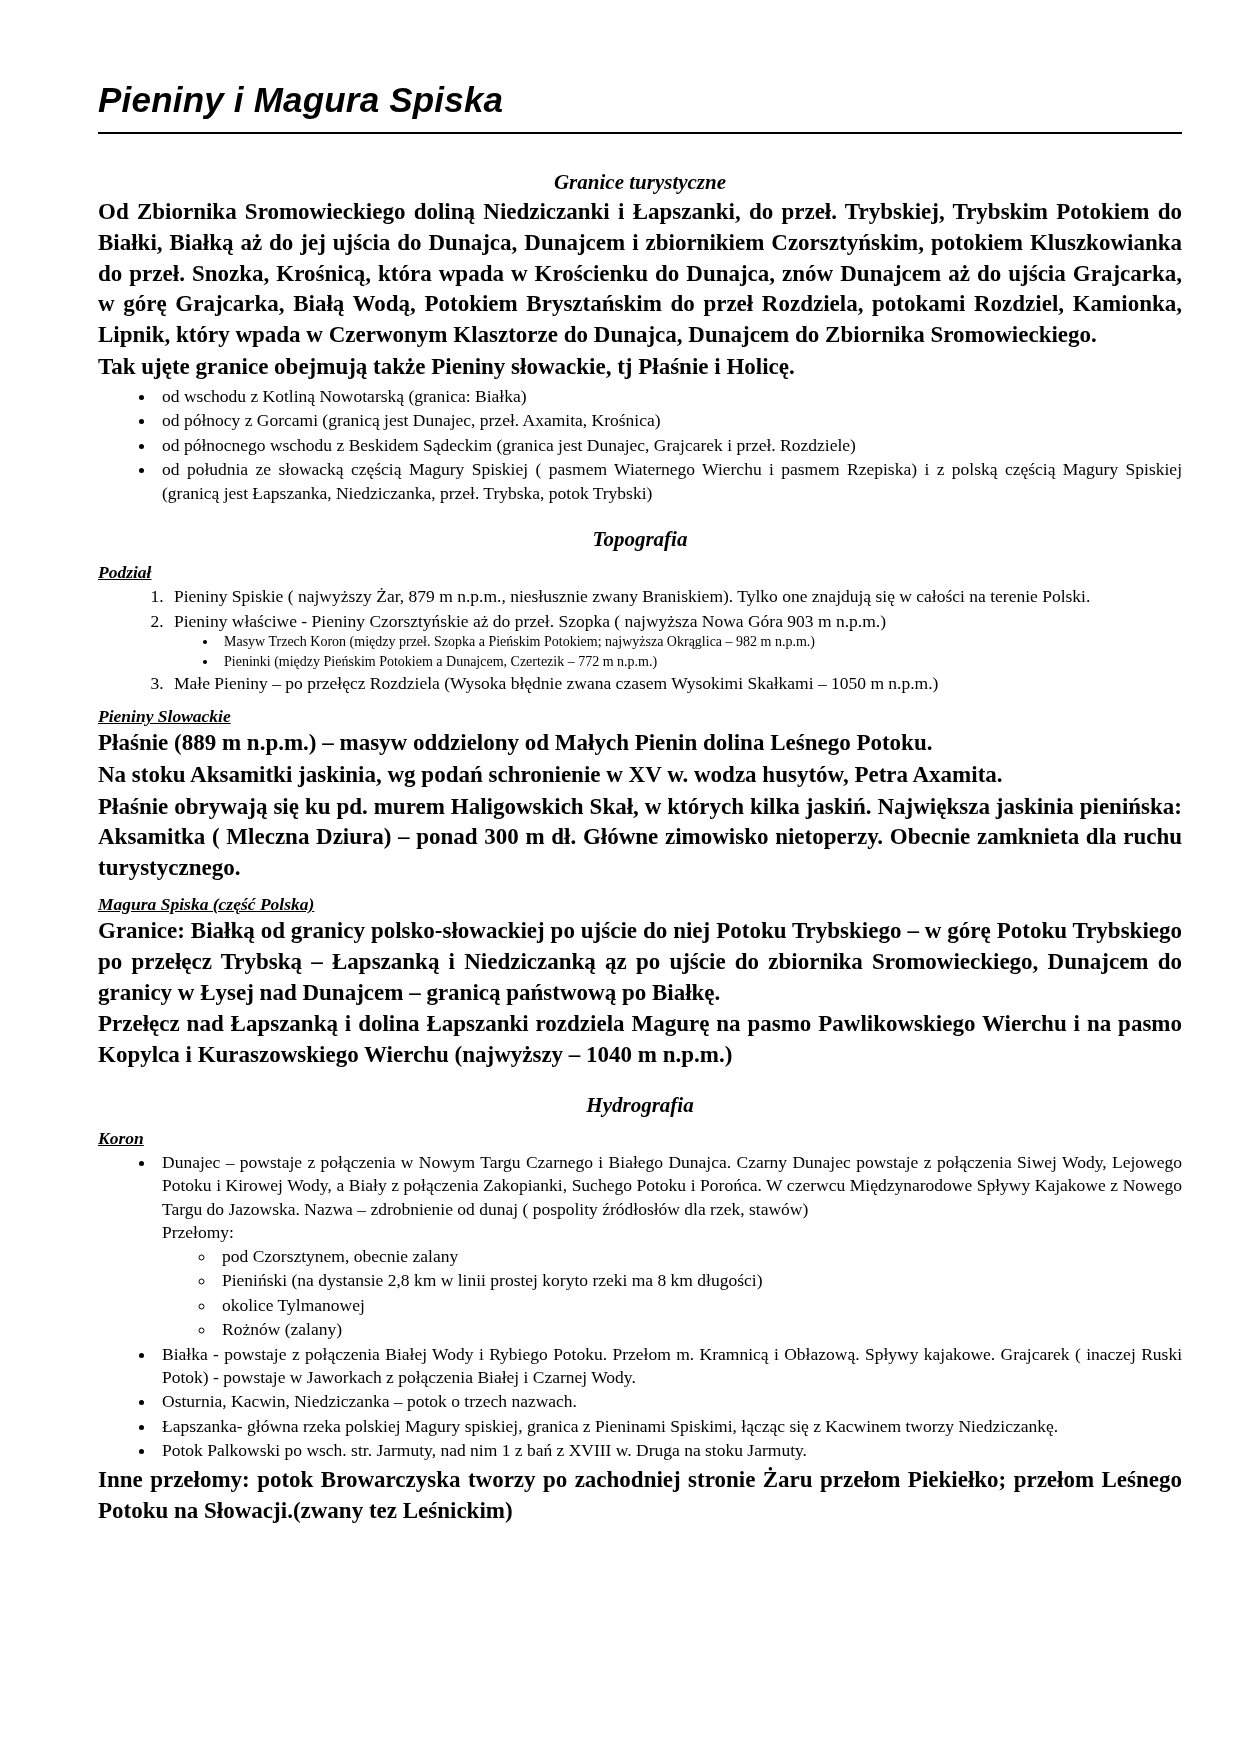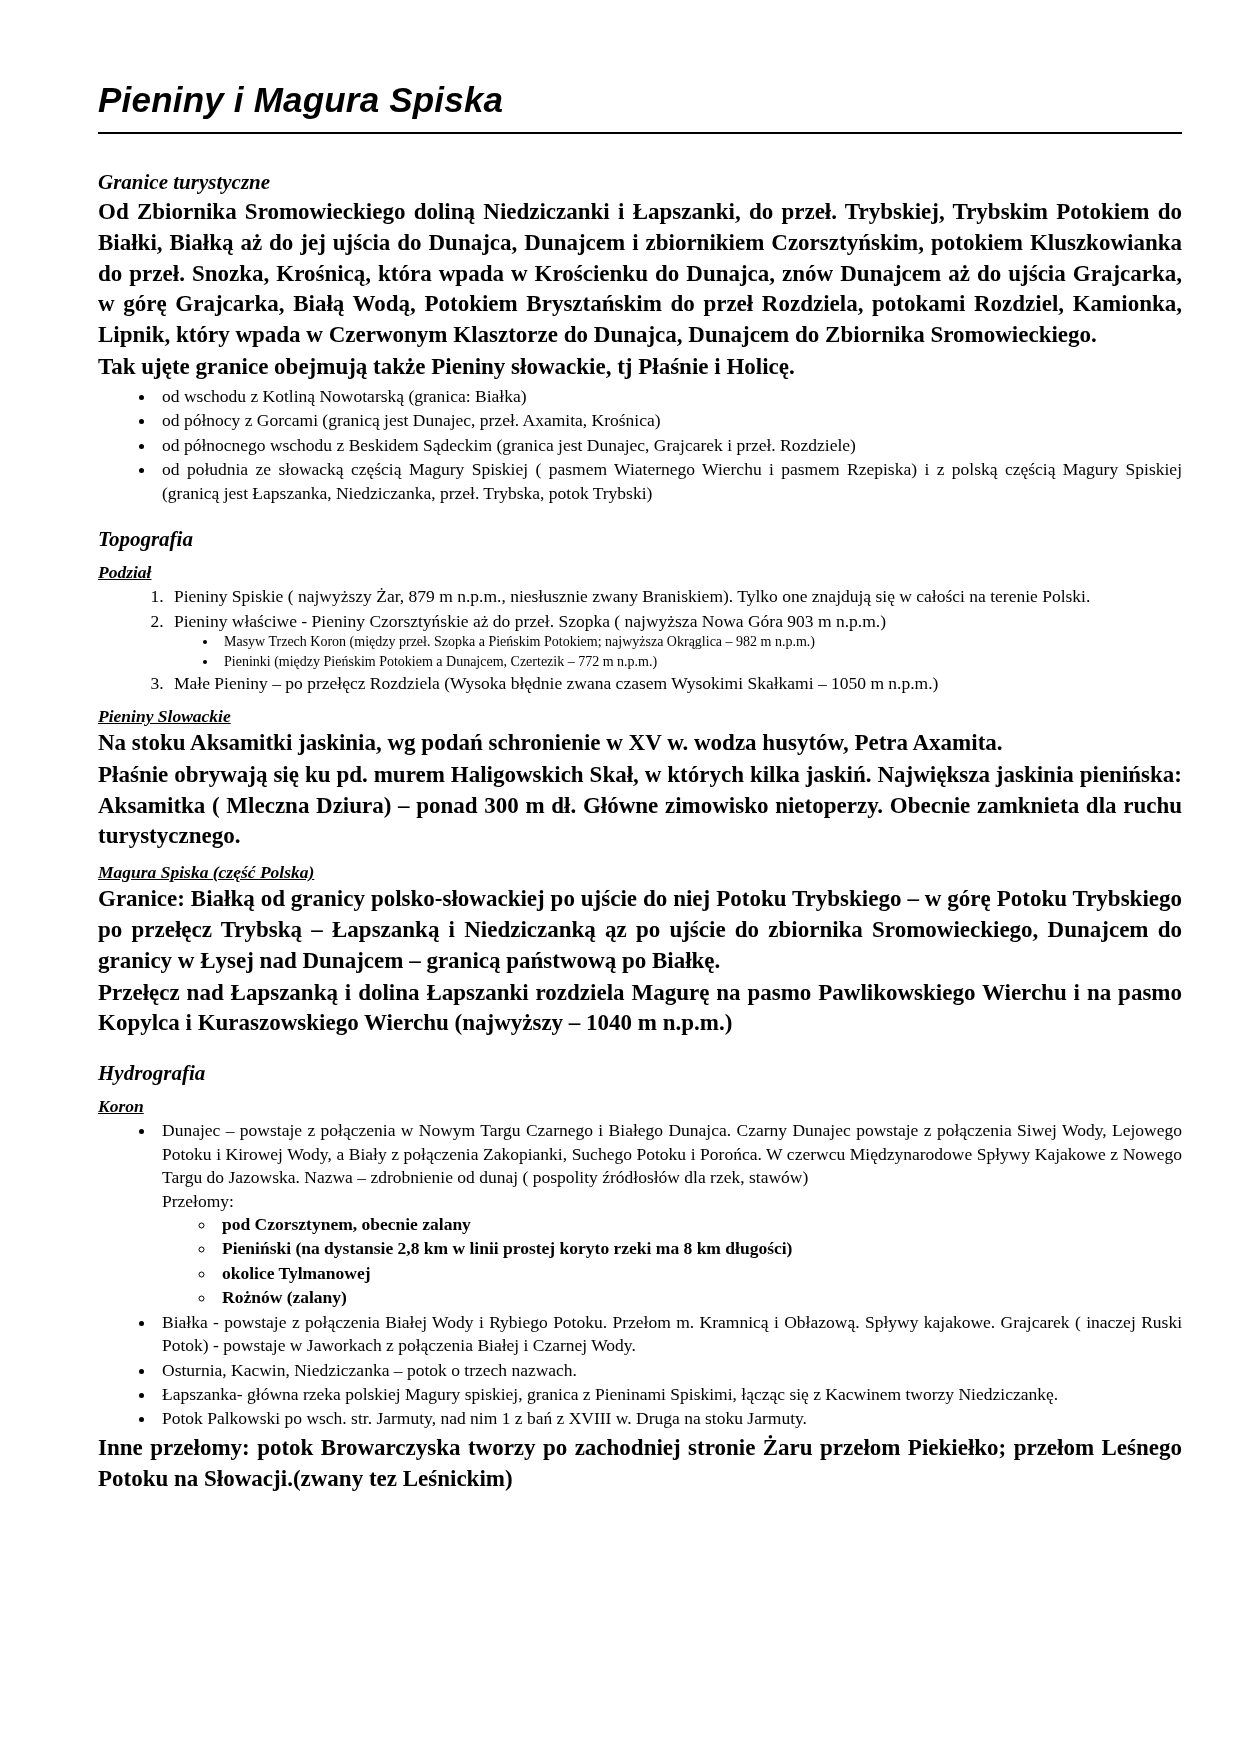--- a/index.html
+++ b/index.html
@@ -30,20 +30,21 @@
     border: 0;
     border-bottom: 2px solid #000;
     margin: 0 0 36px 0;
   }
   h2.section {
     font-family: "Liberation Serif", serif;
     font-style: italic;
     font-weight: bold;
     font-size: 21px;
     margin: 22px 0 2px 0;
+    text-align: center;
   }
   h3.sub {
     font-family: "Liberation Serif", serif;
     font-style: italic;
     font-weight: bold;
     font-size: 17.5px;
     margin: 10px 0 1px 0;
     text-decoration: underline;
   }
   p.body {
@@ -84,21 +85,20 @@
   ul.inner > li {
     font-size: 14px;
     line-height: 1.34;
     margin-bottom: 1px;
     padding-left: 6px;
   }
   ul.circle {
     margin: 0;
     padding-left: 54px;
     list-style-type: circle;
-    font-weight: bold;
   }
   ul.circle > li {
     font-size: 17.5px;
     line-height: 1.34;
     margin-bottom: 1px;
     padding-left: 6px;
   }
   .sub-note {
     font-size: 17.5px;
     line-height: 1.34;
@@ -132,20 +132,21 @@
       <span>Pieniny właściwe - Pieniny Czorsztyńskie aż do przeł. Szopka ( najwyższa Nowa Góra 903 m n.p.m.)</span>
       <ul class="inner">
         <li>Masyw Trzech Koron (między przeł. Szopka a Pieńskim Potokiem; najwyższa Okrąglica – 982 m n.p.m.)</li>
         <li>Pieninki (między Pieńskim Potokiem a Dunajcem, Czertezik – 772 m n.p.m.)</li>
       </ul>
     </li>
     <li>Małe Pieniny – po przełęcz Rozdziela (Wysoka błędnie zwana czasem Wysokimi Skałkami – 1050 m n.p.m.)</li>
   </ol>
 
   <h3 class="sub">Pieniny Slowackie</h3>
+  <p class="body">Płaśnie (889 m n.p.m.) – masyw oddzielony od Małych Pienin dolina Leśnego Potoku.</p>
   <p class="body">Na stoku Aksamitki jaskinia, wg podań schronienie w XV w. wodza husytów, Petra Axamita.</p>
   <p class="body">Płaśnie obrywają się ku pd. murem Haligowskich Skał, w których kilka jaskiń. Największa jaskinia pienińska: Aksamitka ( Mleczna Dziura) – ponad 300 m dł. Główne zimowisko nietoperzy. Obecnie zamknieta dla ruchu turystycznego.</p>
 
   <h3 class="sub">Magura Spiska (część Polska)</h3>
   <p class="body">Granice: Białką od granicy polsko-słowackiej po ujście do niej Potoku Trybskiego – w górę Potoku Trybskiego po przełęcz Trybską – Łapszanką i Niedziczanką ąz po ujście do zbiornika Sromowieckiego, Dunajcem do granicy w Łysej nad Dunajcem – granicą państwową po Białkę.</p>
   <p class="body">Przełęcz nad Łapszanką i dolina Łapszanki rozdziela Magurę na pasmo Pawlikowskiego Wierchu i na pasmo Kopylca i Kuraszowskiego Wierchu (najwyższy – 1040 m n.p.m.)</p>
 
   <h2 class="section">Hydrografia</h2>
   <h3 class="sub">Koron</h3>
   <ul class="bullets">

